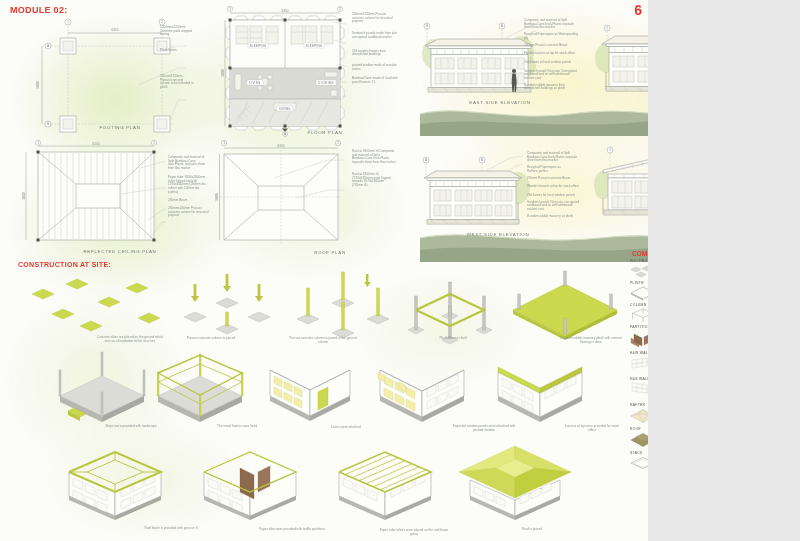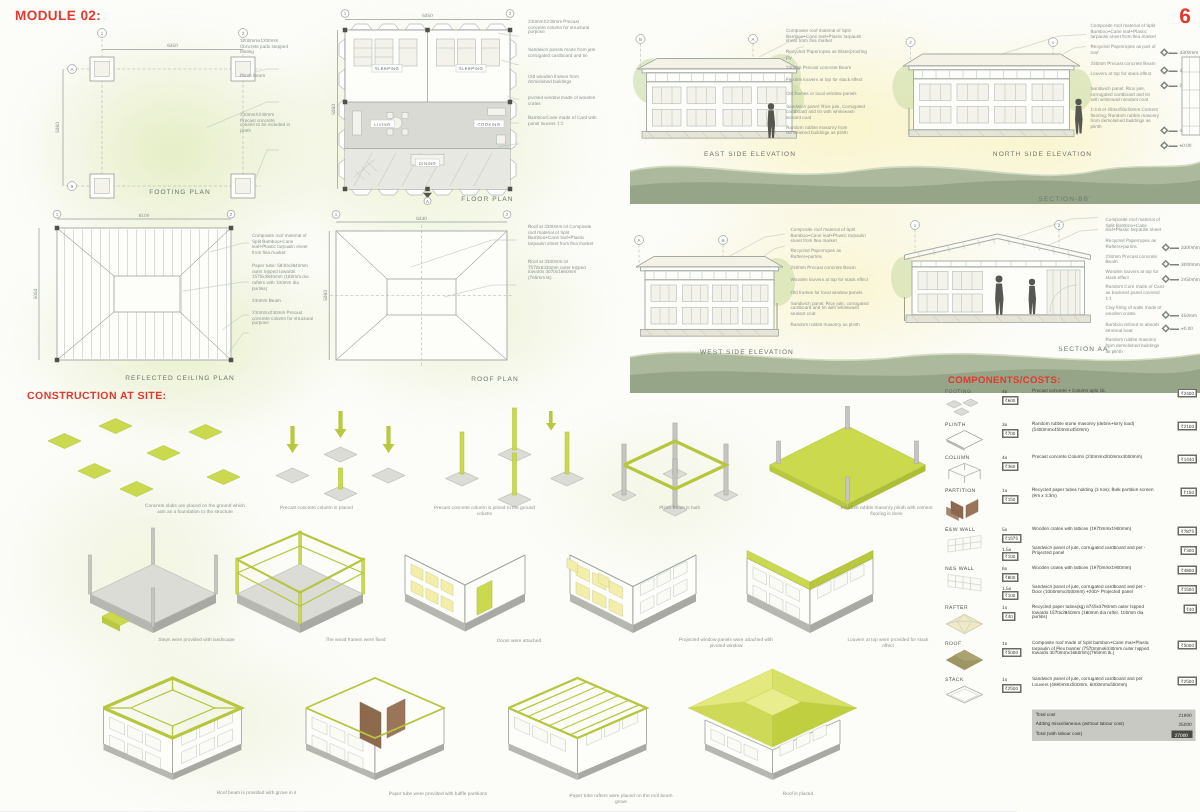--- a/index.html
+++ b/index.html
@@ -1,16 +1,16 @@
 <!DOCTYPE html>
 <html><head>
 <meta charset="utf-8">
 <style>
   html,body{margin:0;padding:0;background:#e8e8e8}
-  .sheet{position:relative;width:800px;height:541px;background:#fcfcf9;font-family:"Liberation Sans",sans-serif;overflow:hidden}
+  .sheet{position:relative;width:648px;height:541px;background:#fcfcf9;font-family:"Liberation Sans",sans-serif;overflow:hidden}
   .abs{position:absolute}
   .red{color:#e4392e;font-weight:bold}
   .wash{position:absolute;border-radius:50%;filter:blur(8px);pointer-events:none}
   .plan-label{position:absolute;font-size:4.4px;letter-spacing:.7px;color:#6f7973;text-align:center;white-space:nowrap}
   .callouts{position:absolute}
   .callouts p{margin:0 0 3px 0;font-size:3.1px;line-height:1.2;color:#8d948e}
   .caption{position:absolute;font-size:3.2px;line-height:1.25;color:#8d948e;text-align:center}
   .lvl{position:absolute;display:flex;align-items:center;font-size:3.2px;color:#7d847d;white-space:nowrap}
   .lvl .mark{width:2.4px;height:2.4px;border:.4px solid #7d847d;transform:rotate(45deg);margin-right:1px}
   .lvl .tick{display:inline-block;width:6px;border-top:.4px solid #7d847d;margin-right:1px}

